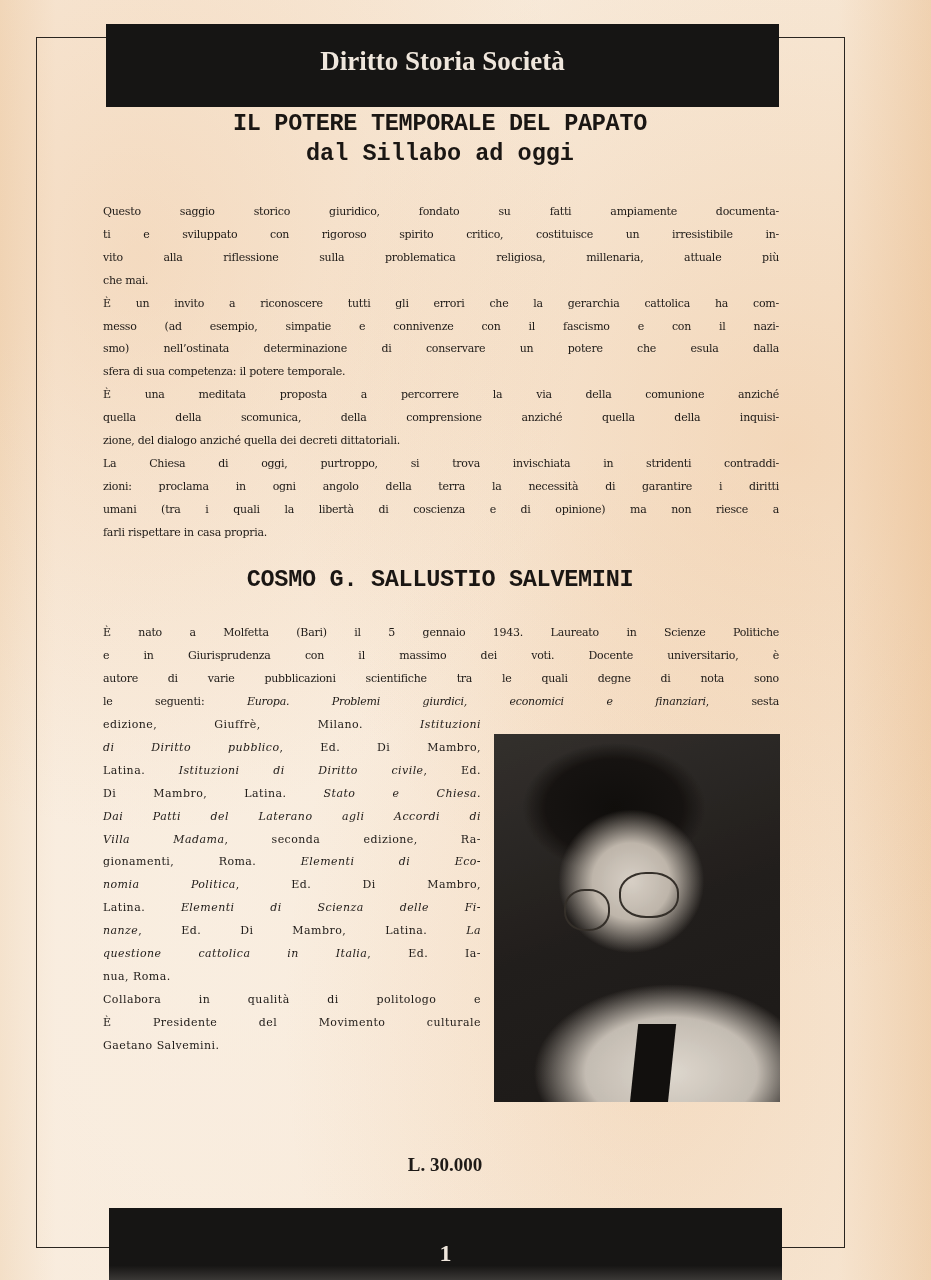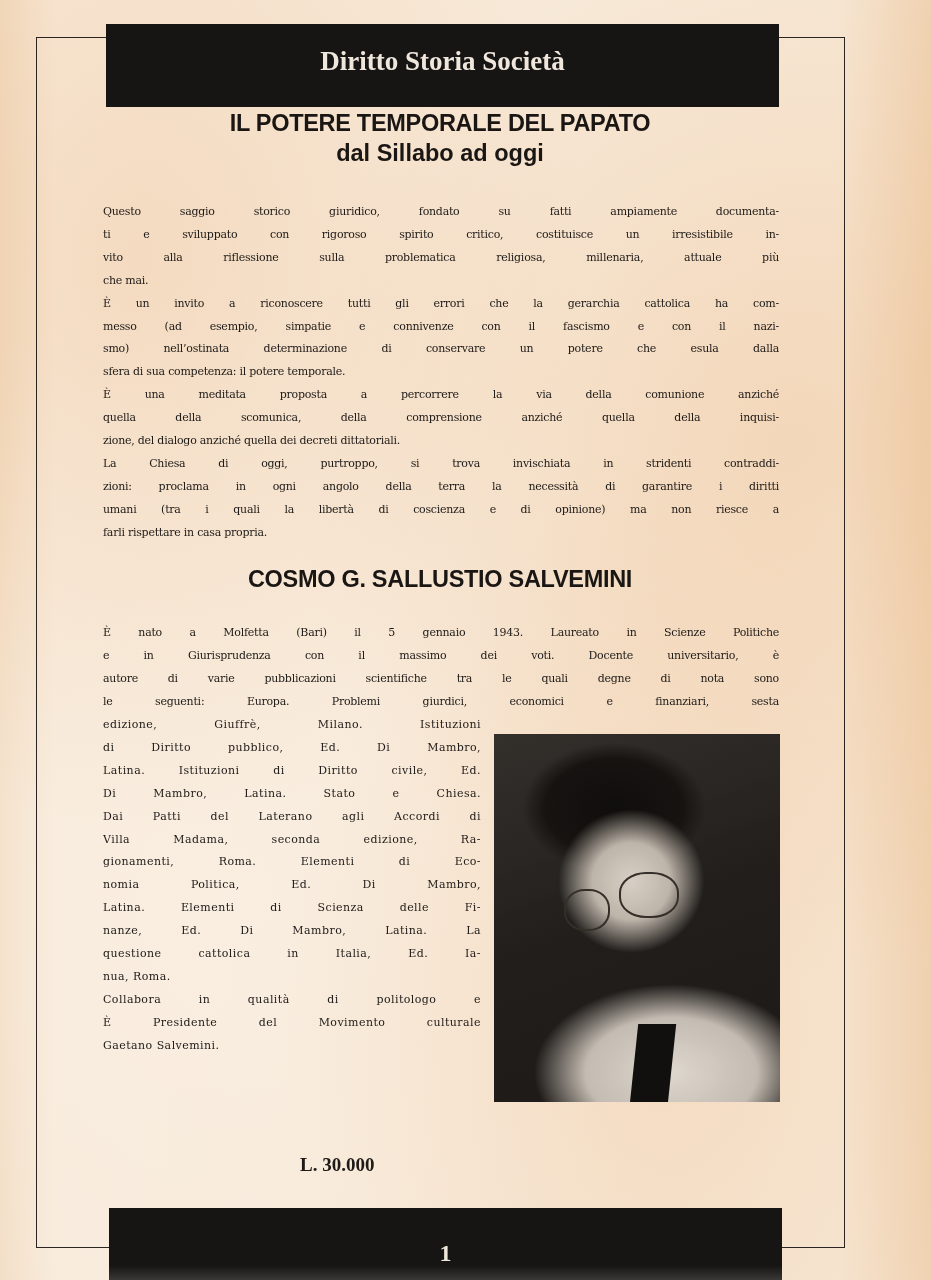--- a/index.html
+++ b/index.html
@@ -22,53 +22,53 @@
   .bar {
     position: absolute; background: #161514;
     color: #efe6dc; text-align: center;
     font-family: "Liberation Serif", "DejaVu Serif", serif; font-weight: bold;
   }
   .bar.top { left: 106px; top: 0; width: 673px; height: 83px; font-size: 27px; line-height: 74px; margin-top: 24px; }
   .bar.bottom { left: 109px; top: 1208px; width: 673px; height: 72px; font-size: 24px; line-height: 90px;
     background: linear-gradient(180deg, #161514 0%, #161514 80%, #3a3836 100%); }
   .title {
     position: absolute; left: 100px; width: 680px; text-align: center;
-    font-family: Liberation Sans, sans-serif; font-weight: bold; color: #1a1613;
+    font-family: Liberation Mono, monospace; font-weight: bold; color: #1a1613;
   }
   .title.main { top: 110px; font-size: 23.5px; letter-spacing: -0.3px; }
   .title.sub { top: 140px; font-size: 23.5px; }
   .title.author { top: 566px; font-size: 23.5px; letter-spacing: -0.3px; }
   .block {
     position: absolute; left: 103px; width: 676px;
     font-size: 11px; line-height: 22.9px; letter-spacing: -0.25px;
   }
   .block.p1 { top: 201px; }
   .block.p2 { top: 622px; }
   .block.p3 { top: 714px; width: 378px; letter-spacing: 0.45px; }
   .line { display: block; text-align: justify; text-align-last: justify; white-space: nowrap; }
   .line.last { text-align-last: left; }
-  .line span.i { }
+  .line span.i { font-style: italic; }
   .photo {
     position: absolute; left: 494px; top: 734px; width: 286px; height: 368px;
     background:
       radial-gradient(ellipse 34% 26% at 48% 40%, #cfc8bf 0%, #b8b0a6 40%, transparent 75%),
       radial-gradient(ellipse 40% 22% at 42% 20%, #1a1816 0%, #201d1b 60%, transparent 80%),
       radial-gradient(ellipse 60% 30% at 62% 92%, #d5cfc6 0%, #bdb6ad 50%, transparent 80%),
       linear-gradient(160deg, #3a3734 0%, #2a2725 50%, #252220 100%);
     filter: contrast(1.1);
     overflow: hidden;
   }
   .photo .glasses-l, .photo .glasses-r {
     position: absolute; border: 2px solid #3b3631; border-radius: 45%;
   }
   .photo .glasses-l { left: 70px; top: 155px; width: 42px; height: 38px; }
   .photo .glasses-r { left: 125px; top: 138px; width: 56px; height: 42px; }
   .photo .tie { position: absolute; left: 140px; top: 290px; width: 38px; height: 80px; background: #1c1a18; transform: skewX(-6deg); }
   .price {
-    position: absolute; left: 300px; width: 290px; top: 1154px; 
+    position: absolute; left: 300px; width: 290px; top: 1154px; text-align: center;
     font-family: "Liberation Serif", "DejaVu Serif", serif; font-weight: bold; font-size: 19px;
   }
 </style>
 </head>
 <body>
 
 <div class="frame"></div>
 
 <div class="bar top">
   <span>Diritto Storia Società</span>

